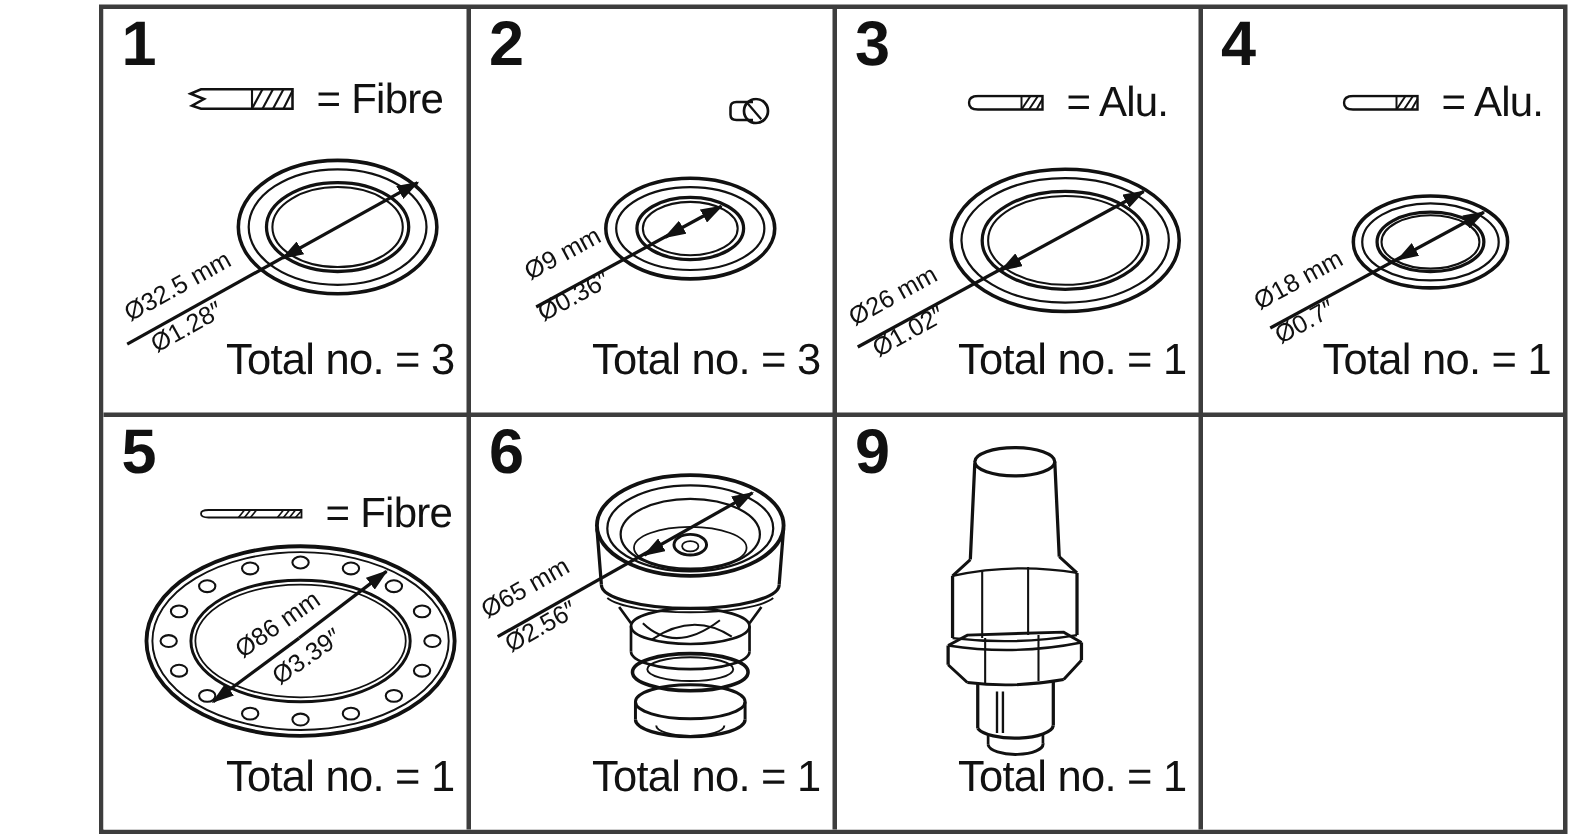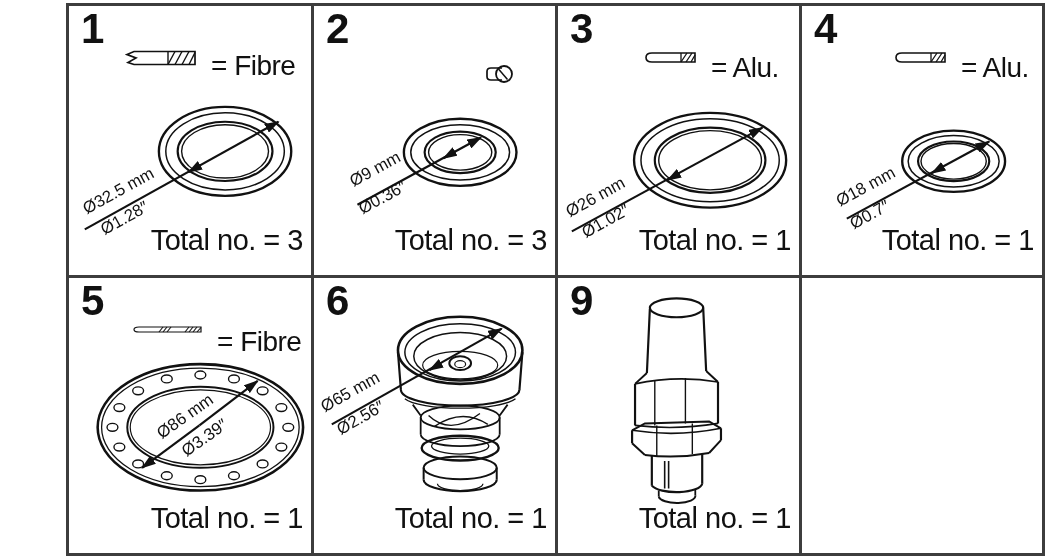--- a/index.html
+++ b/index.html
@@ -7,21 +7,21 @@
        font-family:"Liberation Sans",sans-serif;color:#111;}
   .parts-table{position:absolute;left:66px;top:3px;width:979px;height:553px;
        box-sizing:border-box;border:3px solid #3d3d3d;background:#fff;
        display:grid;grid-template-columns:245px 244px 244px 1fr;
        grid-template-rows:272px 1fr;}
   .cell{position:relative;box-sizing:border-box;overflow:hidden;background:#fff;}
   .bR{border-right:3px solid #3d3d3d;}
   .bB{border-bottom:3px solid #3d3d3d;}
   .num{position:absolute;left:12px;top:0px;font-size:42px;font-weight:700;line-height:1.1;}
   .total{position:absolute;right:8px;bottom:18px;font-size:29px;letter-spacing:-0.5px;white-space:pre;}
-  .mat{position:absolute;display:flex;gap:14px;font-size:28px;letter-spacing:-0.5px;}
+  .mat{position:absolute;display:flex;align-items:center;gap:14px;font-size:28px;letter-spacing:-0.5px;}
   svg{display:block;}
   svg.draw{position:absolute;left:0;top:0;width:100%;height:100%;}
   svg.draw text{font-family:"Liberation Sans",sans-serif;font-size:17px;fill:#111;}
   .stk{fill:none;stroke:#111;}
 </style>
 </head>
 <body>
 
 <svg width="0" height="0" style="position:absolute" aria-hidden="true">
   <defs>

